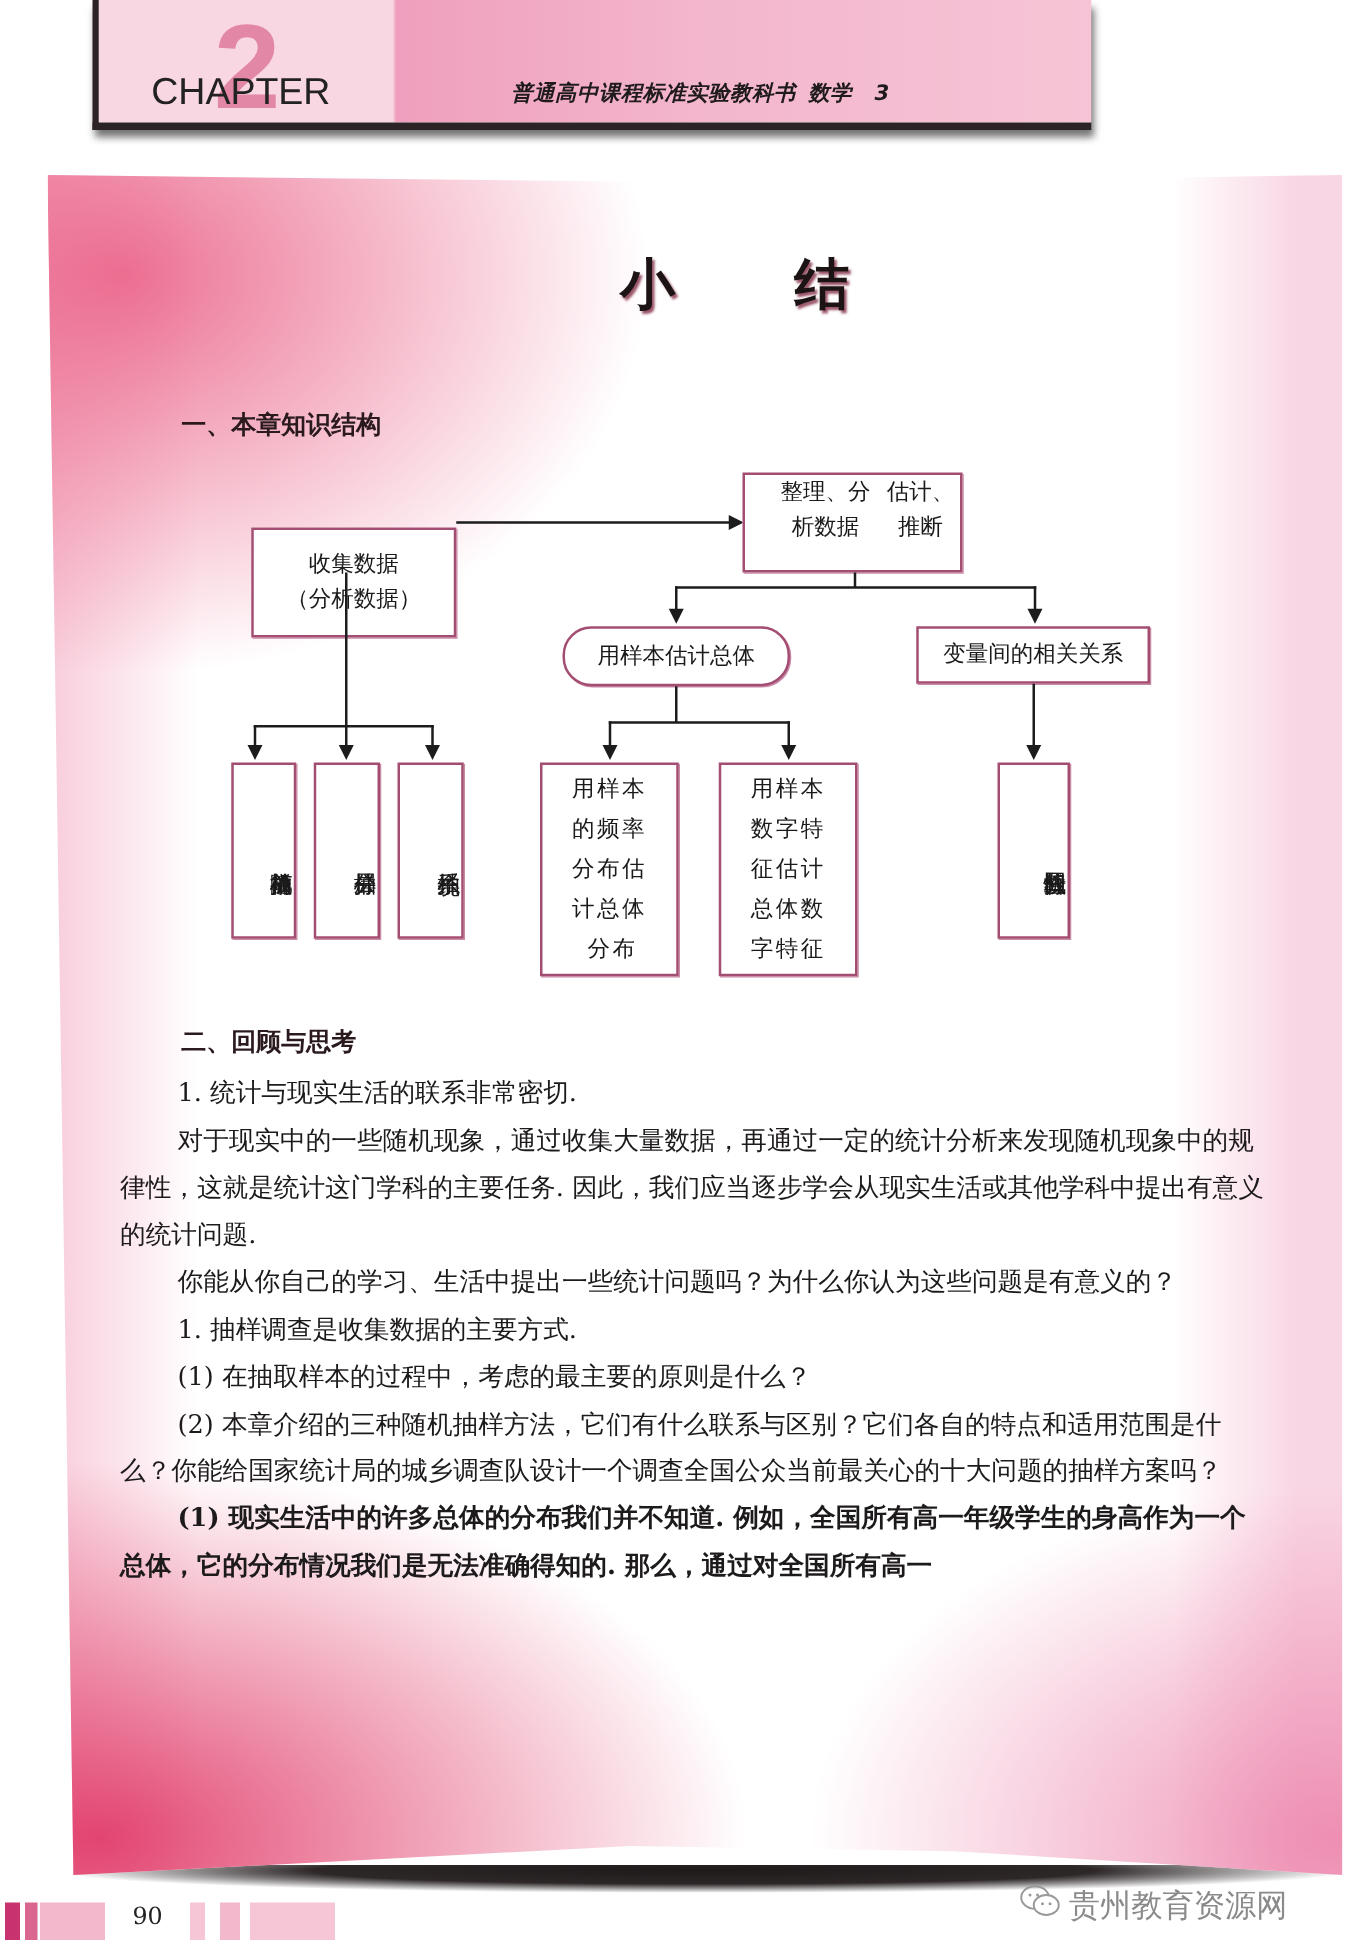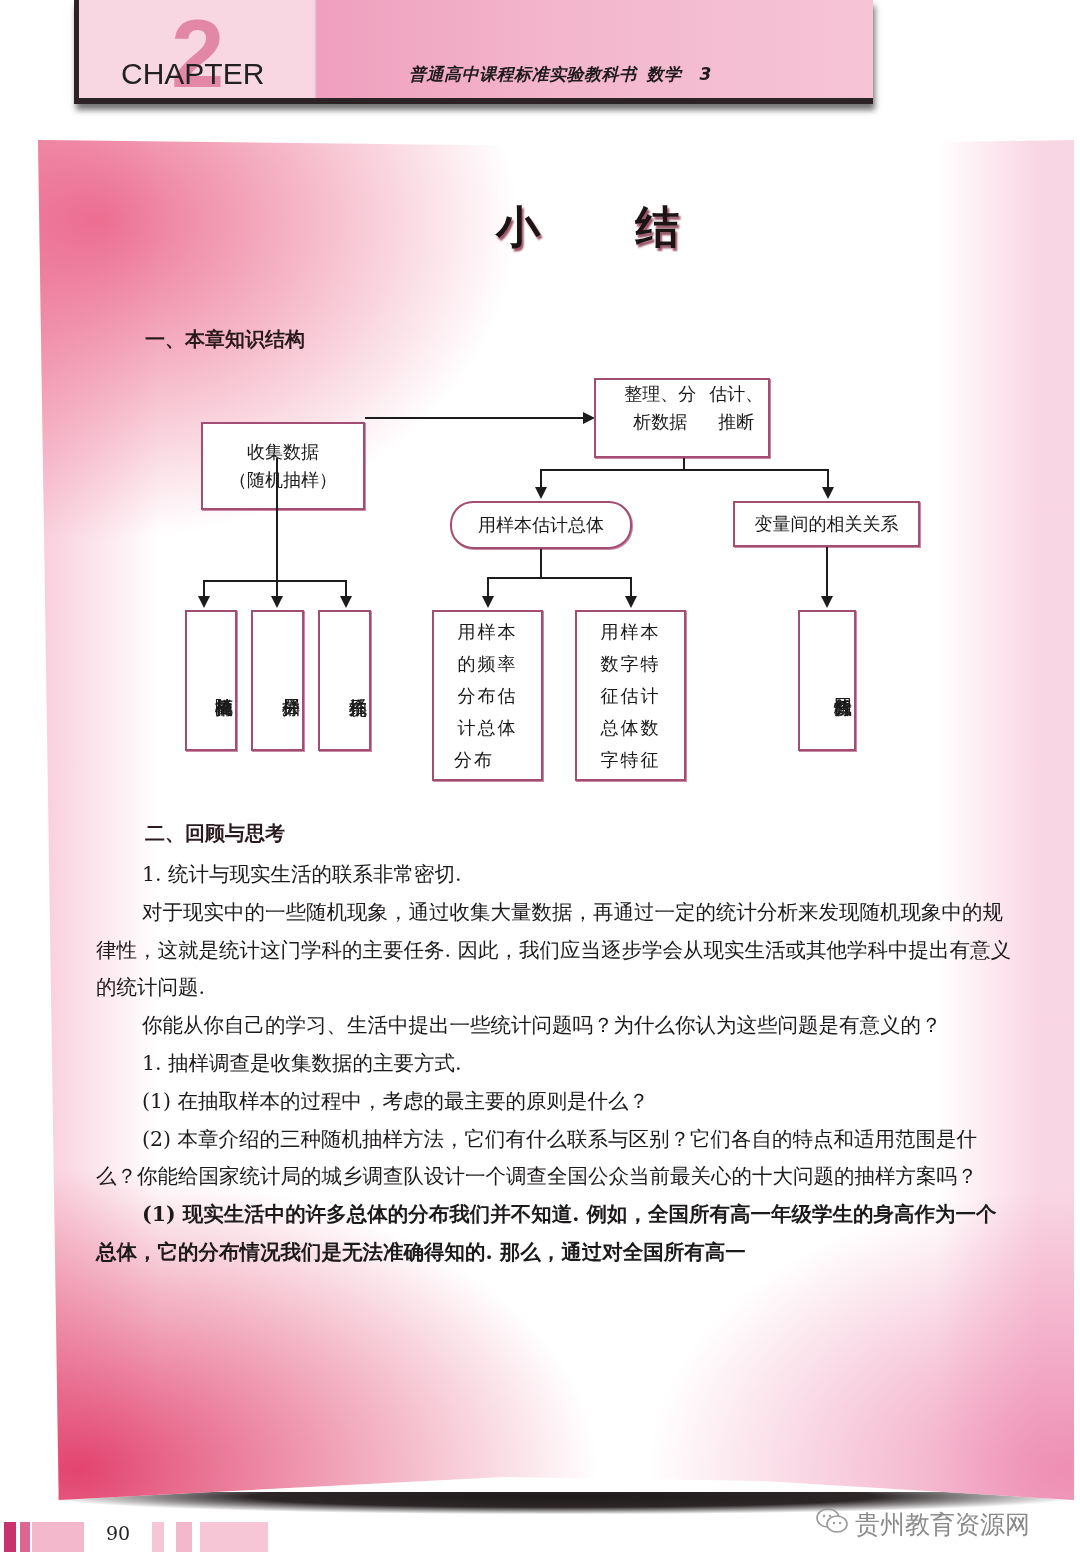--- a/index.html
+++ b/index.html
@@ -137,21 +137,21 @@
 <div class="sheet"></div>
 
 <div class="main-title">小 结</div>
 
 <div class="section-heading" style="left:145px; top:326px;">一、本章知识结构</div>
 
 <div class="diagram">
 
   <div class="box" style="left:201px; top:378px; width:164px; height:88px; flex-direction:column;margin-top:44px;">
     <span>收集数据</span>
-    <span>（随机抽样）</span>
+    <span>（分析数据）</span>
   </div>
 
   <div class="ln" style="left:365px; top:417px; width:220px; height:2px;"></div>
   <div class="arrow-right" style="left:583px; top:412px;"></div>
 
   <div class="box" style="left:594px; top:378px; width:176px; height:80px; align-items:flex-start; padding-left:20px;">
     <span>整理、分析数据</span>
     <span>估计、推断</span>
   </div>
 
@@ -182,21 +182,21 @@
   <div class="ln" style="left:487px; top:577px; width:2px; height:19px;"></div>
   <div class="ln" style="left:630px; top:577px; width:2px; height:19px;"></div>
   <div class="arrow-down" style="left:482px; top:596px;"></div>
   <div class="arrow-down" style="left:625px; top:596px;"></div>
 
   <div class="box grid3" style="left:432px; top:610px; width:111px; height:171px;">
     <span>用样本</span>
     <span>的频率</span>
     <span>分布估</span>
     <span>计总体</span>
-    <span style="align-self:flex-start; padding-left:20px;">分布</span>
+    <span style="align-self:flex-start; padding-left:36px;">分布</span>
   </div>
   <div class="box grid3" style="left:575px; top:610px; width:111px; height:171px;">
     <span>用样本</span>
     <span>数字特</span>
     <span>征估计</span>
     <span>总体数</span>
     <span>字特征</span>
   </div>
 
   <div class="ln" style="left:826px; top:547px; width:2px; height:50px;"></div>

